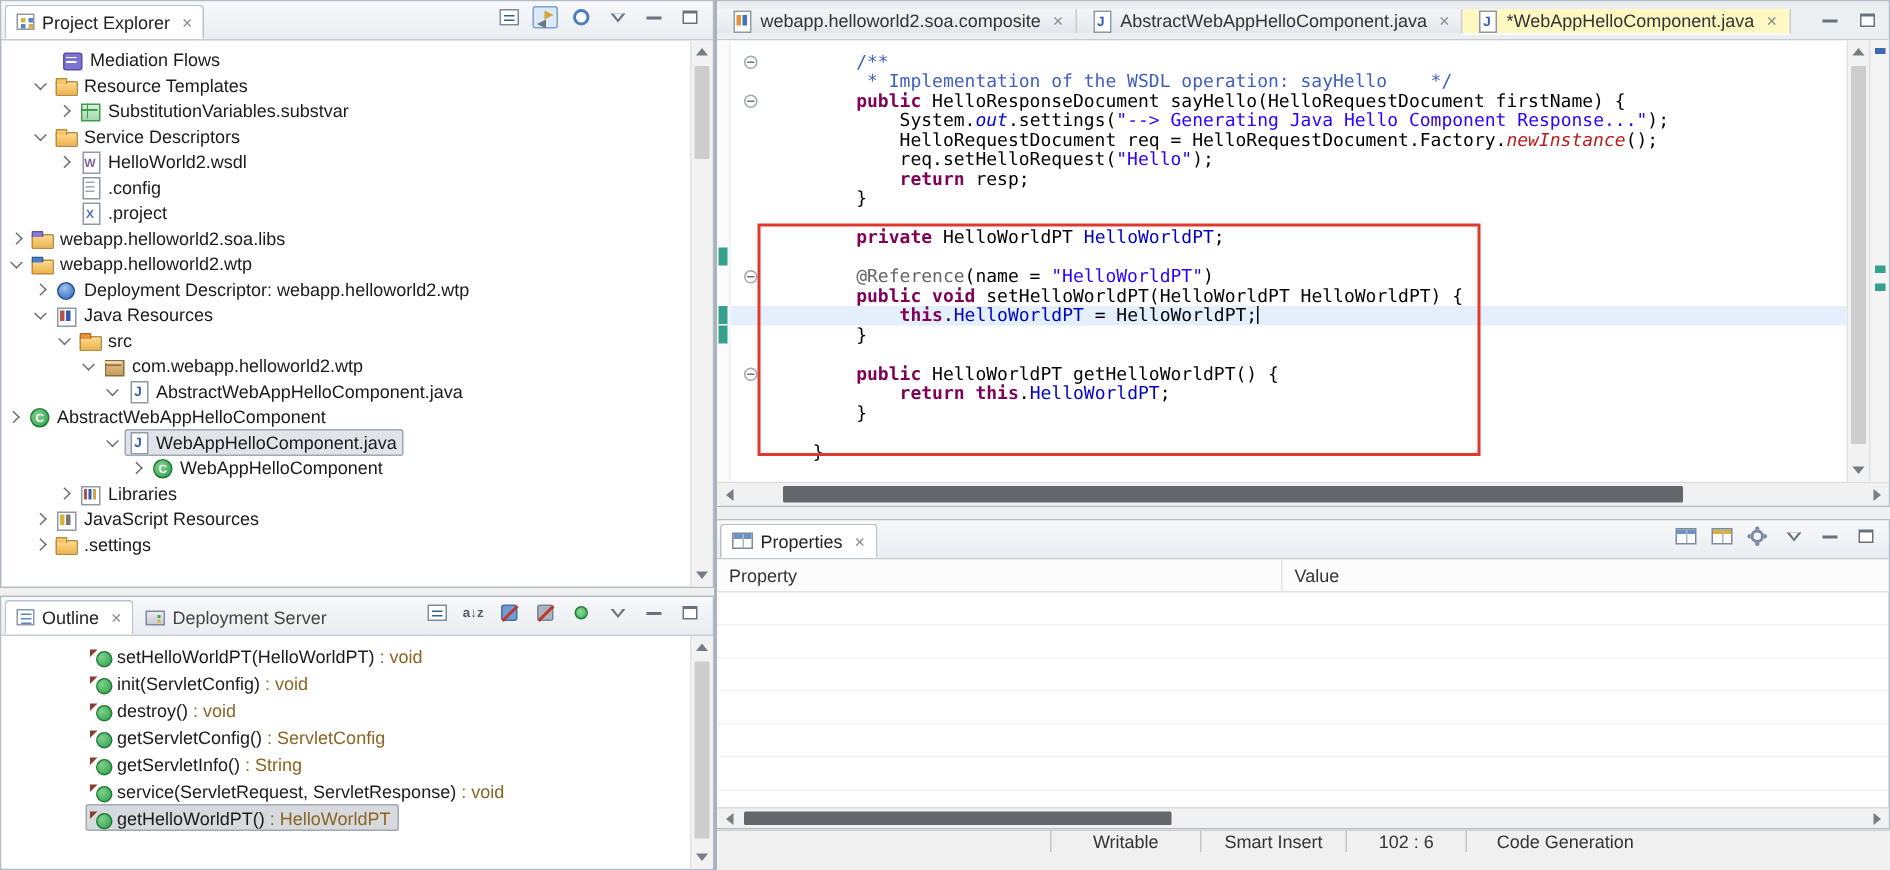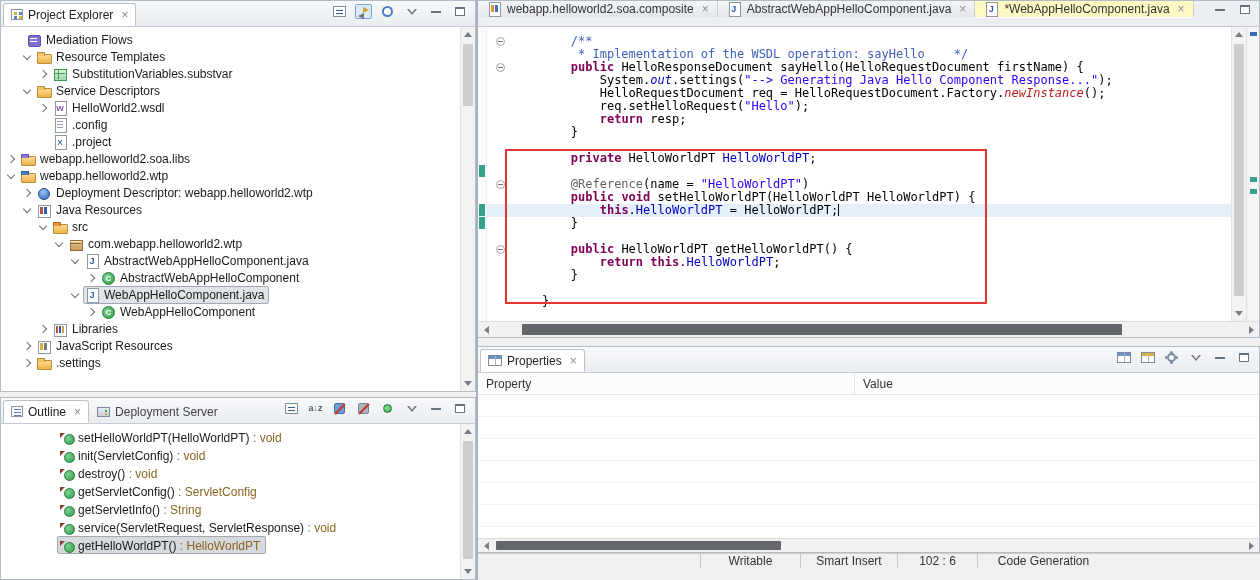--- a/index.html
+++ b/index.html
@@ -89,21 +89,21 @@
 .olist{flex:1;padding-top:4px;overflow:hidden}
 .orow{display:flex;align-items:flex-end;height:18px;margin-left:56px;width:max-content;padding:0 5px 0 2px;border:1px solid transparent;white-space:pre}
 .orow.sel{background:#d6d9dd;border-color:#a3a9b1;border-radius:2px}
 .mi{position:relative;width:14px;height:12px;flex:0 0 14px;display:inline-block;margin-right:4px}
 .mi::before{content:"";position:absolute;left:4px;top:1px;width:9px;height:9px;border-radius:50%;background:radial-gradient(circle at 3px 3px,#7fd18e,#2e9e4a);border:1px solid #1f7a36}
 .mi::after{content:"";position:absolute;left:0;top:0;border-left:5px solid #8b3e2f;border-bottom:5px solid transparent}
 .oname{color:#1a1a1a}
 .osep,.otype{color:#8a6420}
 
 .editor{height:338px;flex:0 0 338px;display:flex;flex-direction:column;background:#fff;border:1px solid #b3bcc6;border-left:none}
-.etabbar{height:26px;flex:0 0 26px;background:#eceff2;border-bottom:1px solid #c3cad3;display:flex;align-items:flex-start}
+.etabbar{height:26px;flex:0 0 26px;background:#eceff2;border-bottom:1px solid #c3cad3;display:flex;align-items:center}
 .etab{display:flex;align-items:center;gap:5px;padding:0 8px;border-right:1px solid #c6ccd4;color:#333;background:linear-gradient(#f4f5f7,#e3e7ec);white-space:nowrap}
 .etab.active{background:#fef9c3;margin-bottom:-1px;border-bottom:1px solid #fff}
 .etools{margin-left:auto;display:flex;align-items:center;gap:8px;padding-right:6px}
 .edit-body{flex:1;display:flex;min-height:0;position:relative;background:#fff}
 .ann{width:9px;flex:0 0 9px;background:#fbfbfb;border-right:1px solid #f0f0f0;position:relative}
 .annmark{position:absolute;left:1px;width:6px;background:#35a08c}
 .codewrap{flex:1;min-width:0;overflow:hidden;padding-top:8px;font:12px/13px "DejaVu Sans Mono",monospace;position:relative}
 .cl{height:13px;white-space:pre}
 .cl.cur{background:#e3effb}
 .g{display:inline-block;width:26px;text-align:center;vertical-align:top}
@@ -180,21 +180,21 @@
           <span class="tbi">
               <span class="i-min"></span>
             </span>
           <span class="tbi">
               <span class="i-max"></span>
             </span>
         </div>
       </header>
       <div class="tree-wrap">
         <div class="tree">
-          <div class="trow" style="padding-left:8px">
+          <div class="trow" style="padding-left:22px">
               <span class="chev" data-chev="none"></span>
               <span class="rowsel">
                 <span class="ti" data-icon="mediation-flows"></span>
                 <span class="tlabel">Mediation Flows</span>
               </span>
             </div>
           <div class="trow" style="padding-left:18px">
               <span class="chev" data-chev="v"></span>
               <span class="rowsel">
                 <span class="ti" data-icon="folder"></span>
@@ -278,21 +278,21 @@
                 <span class="tlabel">com.webapp.helloworld2.wtp</span>
               </span>
             </div>
           <div class="trow" style="padding-left:66px">
               <span class="chev" data-chev="v"></span>
               <span class="rowsel">
                 <span class="ti" data-icon="java-file"></span>
                 <span class="tlabel">AbstractWebAppHelloComponent.java</span>
               </span>
             </div>
-          <div class="trow" style="padding-left:82px">
+          <div class="trow" style="">
               <span class="chev" data-chev="&gt;"></span>
               <span class="rowsel">
                 <span class="ti" data-icon="class"></span>
                 <span class="tlabel">AbstractWebAppHelloComponent</span>
               </span>
             </div>
           <div class="trow sel" style="padding-left:66px">
               <span class="chev" data-chev="v"></span>
               <span class="rowsel">
                 <span class="ti" data-icon="java-file"></span>

